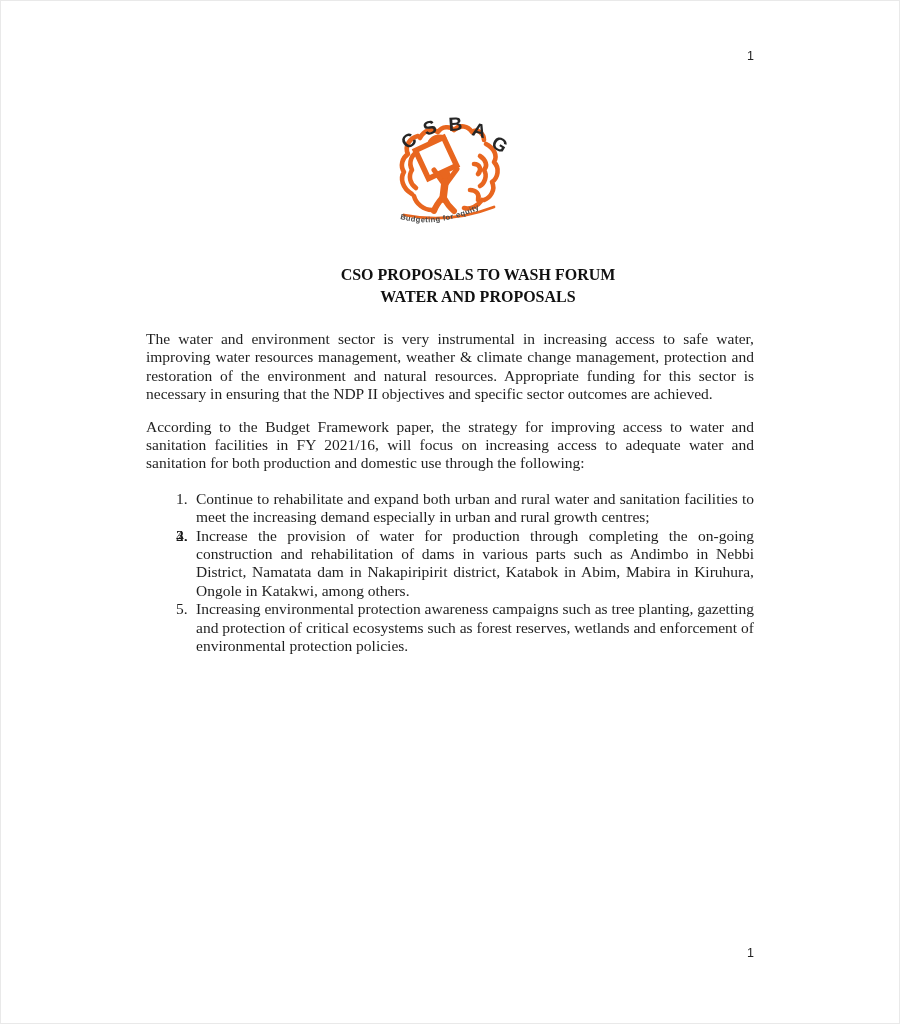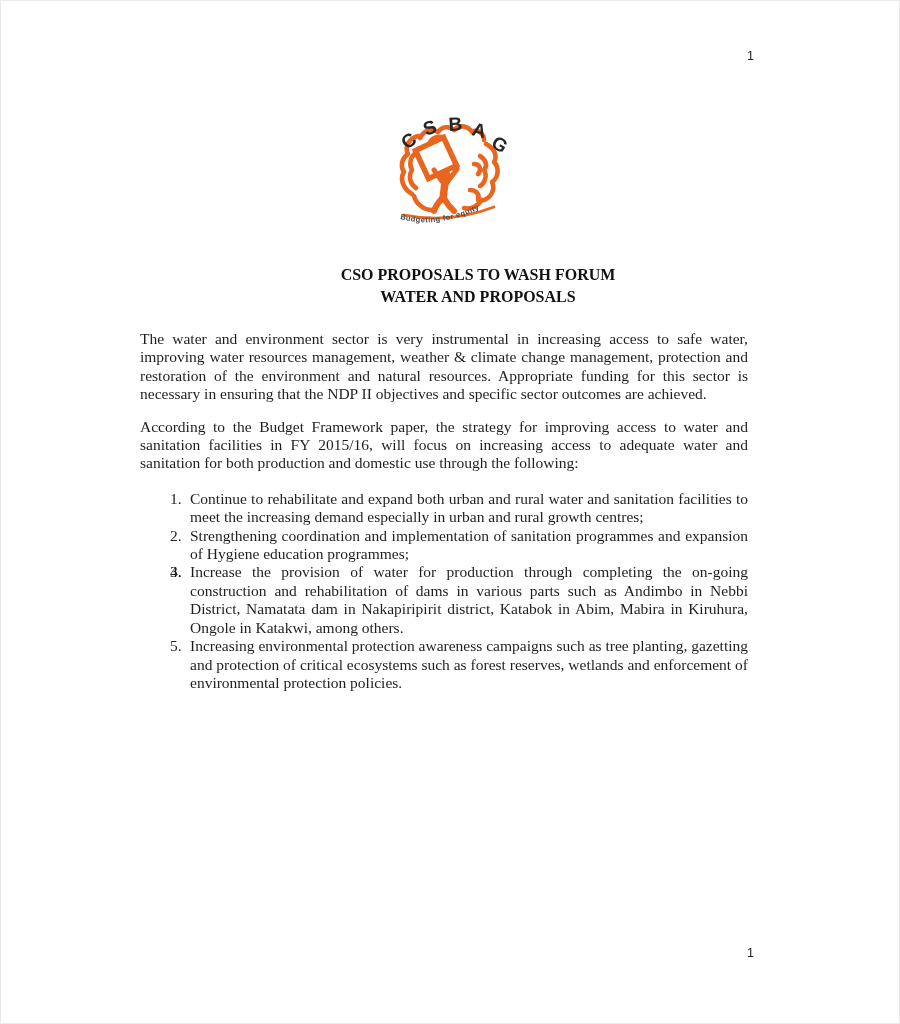--- a/index.html
+++ b/index.html
@@ -44,21 +44,21 @@
     font-weight: bold;
     font-size: 16px;
     line-height: 21.5px;
     color: #111;
     margin-left: 28px;
   }
 
   .content {
     position: absolute;
     top: 330px;
-    left: 140px;
+    left: 146px;
     width: 608px;
     font-size: 15.5px;
     line-height: 18.4px;
     text-align: justify;
   }
   .content p { margin: 0 0 14px 0; }
   .list { margin-top: 17px; }
   .list-item { position: relative; padding-left: 50px; }
   .list-item .num { position: absolute; left: 30px; top: 0; }
 </style>
@@ -119,30 +119,29 @@
     </svg>
   </div>
 
   <div class="title-block">
     <div>CSO PROPOSALS TO WASH FORUM</div>
     <div>WATER AND PROPOSALS</div>
   </div>
 
   <div class="content">
     <p>The water and environment sector is very instrumental in increasing access to safe water, improving water resources management, weather &amp; climate change management, protection and restoration of the environment and natural resources. Appropriate funding for this sector is necessary in ensuring that the NDP II objectives and specific sector outcomes are achieved.</p>
-    <p>According to the Budget Framework paper, the strategy for improving access to water and sanitation facilities in FY 2015/16, will focus on increasing access to adequate water and sanitation for both production and domestic use through the following:</p>
+    <p>According to the Budget Framework paper, the strategy for improving access to water and sanitation facilities in FY 2021/16, will focus on increasing access to adequate water and sanitation for both production and domestic use through the following:</p>
 
     <div class="list">
       <div class="list-item">
         <span class="num">1.</span>
         <span>Continue to rehabilitate and expand both urban and rural water and sanitation facilities to meet the increasing demand especially in urban and rural growth centres;</span>
       </div>
       <div class="list-item">
         <span class="num">2.</span>
-        <span>Strengthening coordination and implementation of sanitation programmes and expansion of Hygiene education programmes;</span>
       </div>
       <div class="list-item">
         <span class="num">3.</span>
       </div>
       <div class="list-item">
         <span class="num">4.</span>
         <span>Increase the provision of water for production through completing the on-going construction and rehabilitation of dams in various parts such as Andimbo in Nebbi District, Namatata dam in Nakapiripirit district, Katabok in Abim, Mabira in Kiruhura, Ongole in Katakwi, among others.</span>
       </div>
       <div class="list-item">
         <span class="num">5.</span>

